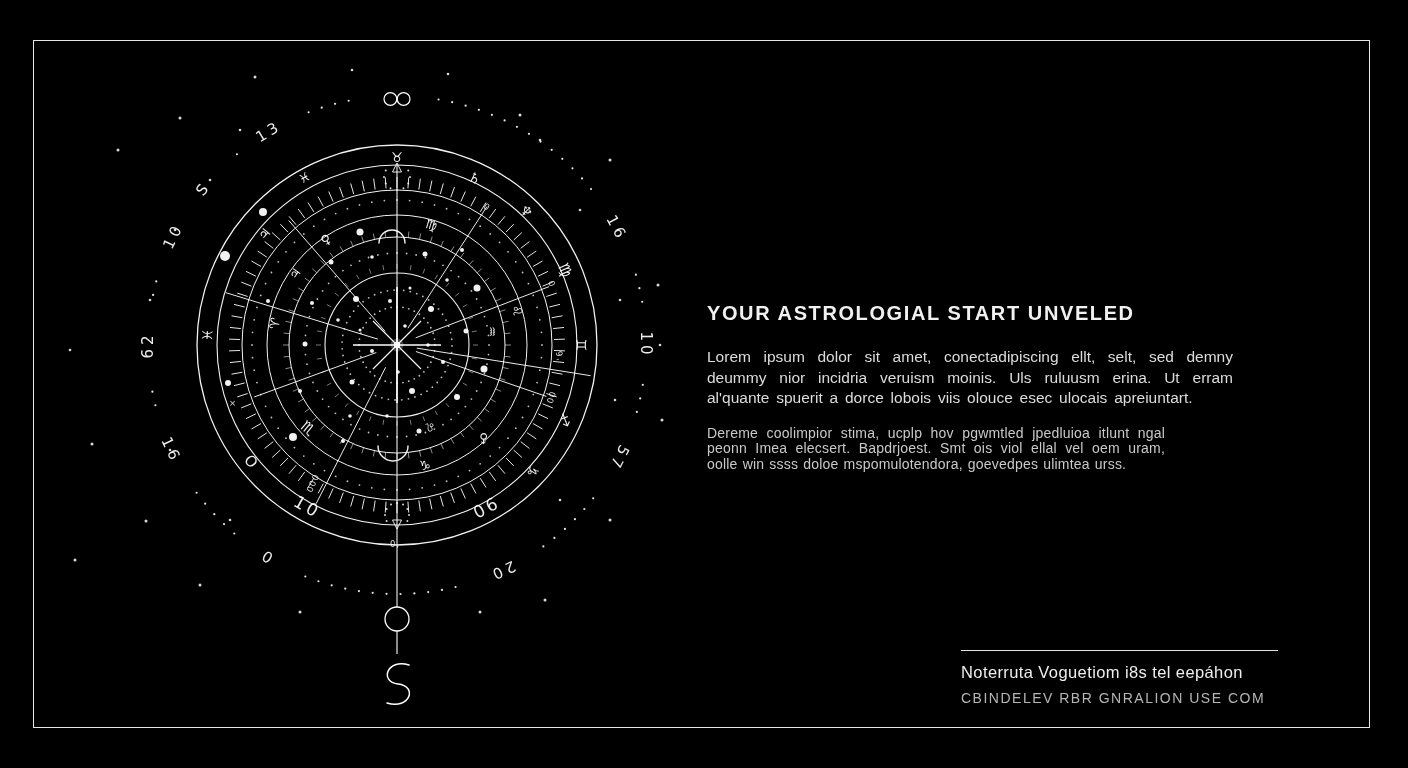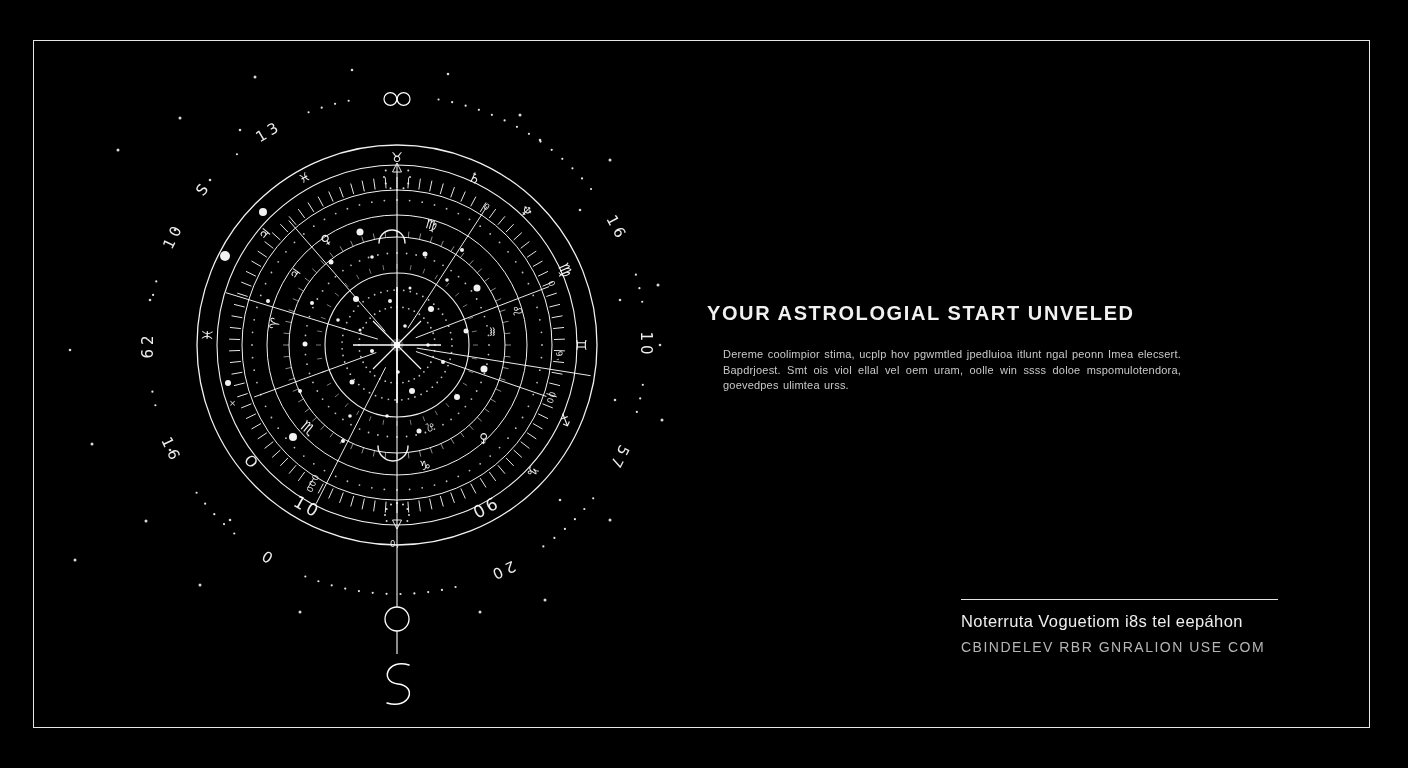--- a/index.html
+++ b/index.html
@@ -4,23 +4,23 @@
 <style>
   html,body{margin:0;padding:0;background:#000;width:1408px;height:768px;overflow:hidden}
   body{font-family:"Liberation Sans",sans-serif;position:relative;color:#ddd}
   .frame{position:absolute;left:33px;top:40px;width:1337px;height:688px;
          border:1.5px solid rgba(242,242,242,.95);pointer-events:none;box-sizing:border-box}
   #chart{position:absolute;left:0;top:0}
   .content{position:absolute;left:707px;top:302px;width:526px}
   .content h1{font-size:20px;font-weight:700;letter-spacing:1.6px;color:#f1f1f1;margin:0 0 22px}
   .body{font-size:15.5px;line-height:20.6px;text-align:justify;word-spacing:2.5px;
         color:#dcdcdc;margin:0 0 17px}
-  .sub{font-size:11px;line-height:15.6px;text-align:justify;color:#c9c9c9;
-       width:458px;margin:16px;word-spacing:1px;letter-spacing:.2px}
-  .footer{position:absolute;left:961px;top:599px;width:317px}
+  .sub{font-size:14px;line-height:15.6px;text-align:justify;color:#c9c9c9;
+       width:458px;margin:0;word-spacing:1px;letter-spacing:.2px}
+  .footer{position:absolute;left:961px;top:650px;width:317px}
   .rule{height:1px;background:#e3e3e3;margin:0 0 12px}
   .name{font-size:16.5px;color:#eee;letter-spacing:.4px;margin:0 0 8px;line-height:19px}
   .tag{font-size:14px;letter-spacing:1.5px;color:#b6b6b6;text-transform:uppercase}
 </style>
 </head>
 <body>
 
 <div class="frame"></div>
 
 <svg id="chart" width="1408" height="768">
@@ -670,20 +670,21 @@
     </g>
     <g>
       <circle cx="397" cy="619" r="12" fill="none" stroke="#ffffff" stroke-width="1.3"></circle>
       <line x1="397" y1="631" x2="397" y2="654" stroke="#ffffff" stroke-width="1.1"></line>
       <path d="M 409,665 C 387,658 379,682 398,684 C 418,686 410,710 387,703" fill="none" stroke="#ffffff" stroke-width="1.5" stroke-linecap="round"></path>
     </g>
   </svg>
 
 <main class="content">
   <h1>YOUR ASTROLOGIAL START UNVELED</h1>
+  <p class="body">Lorem ipsum dolor sit amet, conectadipiscing ellt, selt, sed demny deummy nior incidria veruism moinis. Uls ruluusm erina. Ut erram al'quante spuerit a dorce lobois viis olouce esec ulocais apreiuntart.</p>
   <p class="sub">Dereme coolimpior stima, ucplp hov pgwmtled jpedluioa itlunt ngal peonn Imea elecsert. Bapdrjoest. Smt ois viol ellal vel oem uram, oolle win ssss doloe mspomulotendora, goevedpes ulimtea urss.</p>
 </main>
 
 <div class="footer">
   <div class="rule"></div>
   <div class="name">Noterruta Voguetiom i8s tel eepáhon</div>
   <div class="tag">CBINDELEV RBR GNRALION USE COM</div>
 </div>
 
 </body></html>

